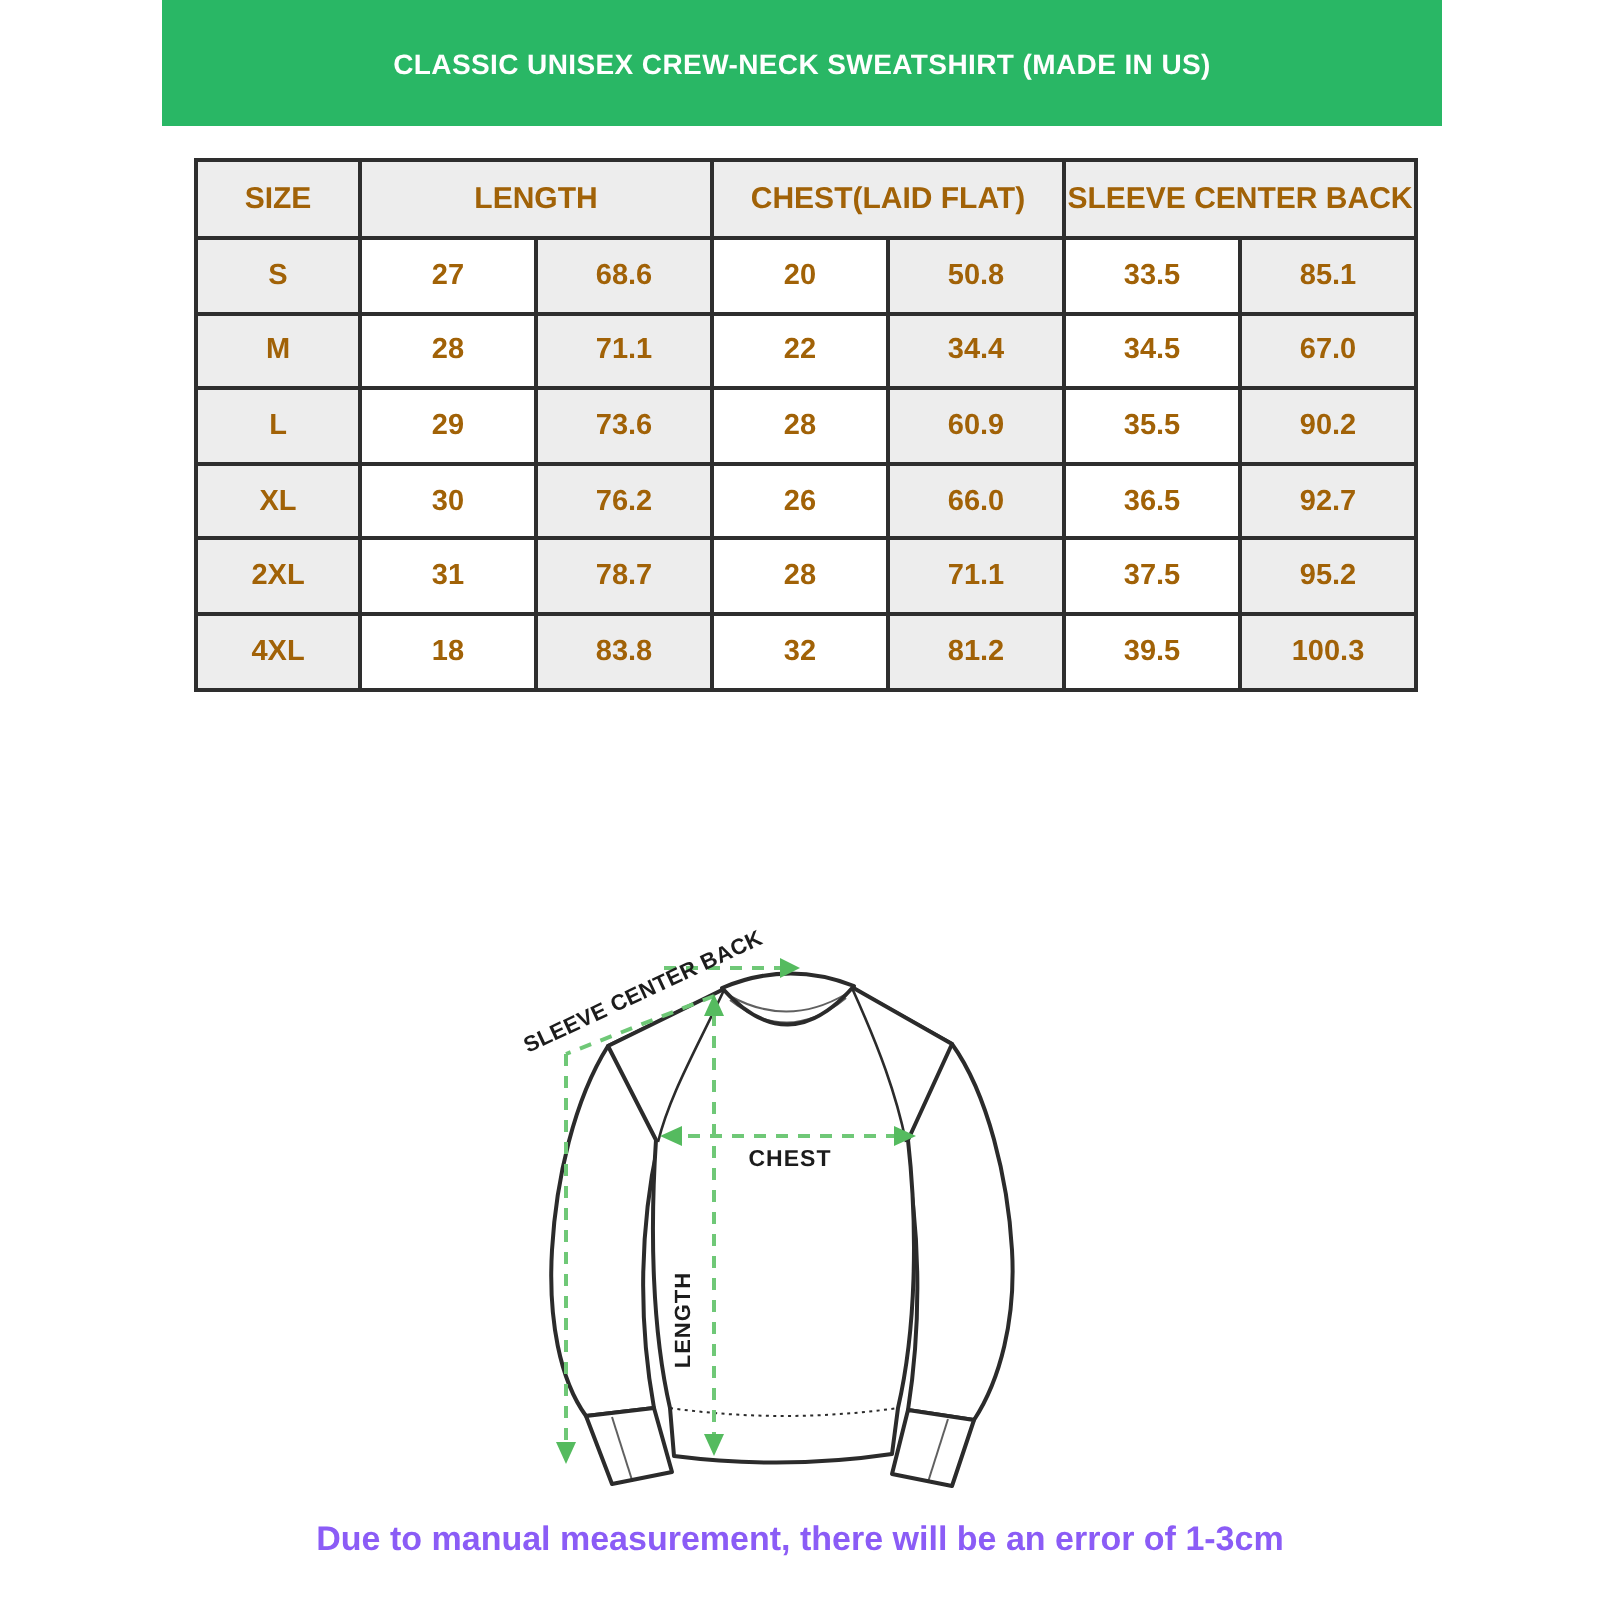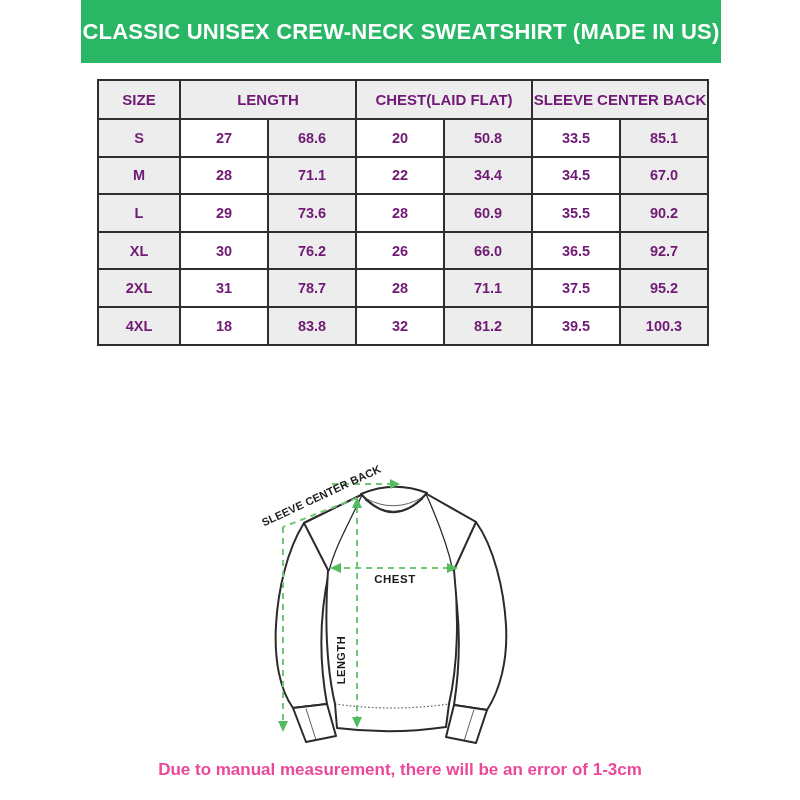--- a/index.html
+++ b/index.html
@@ -4,26 +4,26 @@
 <style>
   html,body{margin:0;padding:0;background:#ffffff;}
   .page{
     position:relative;width:800px;height:800px;background:#ffffff;
     font-family:"Liberation Sans",sans-serif;overflow:hidden;
   }
   .banner{
     position:absolute;left:81px;top:0;width:640px;height:63px;
     background:#29b765;color:#ffffff;
     display:flex;align-items:center;justify-content:center;
-    font-weight:bold;font-size:22px;letter-spacing:.2px;white-space:nowrap;
+    font-weight:bold;font-size:14px;letter-spacing:.2px;white-space:nowrap;
   }
   table.size-chart{
     position:absolute;left:97px;top:79px;width:612px;
     border-collapse:collapse;table-layout:fixed;
-    color:#701a75;font-weight:bold;
+    color:#a16207;font-weight:bold;
   }
   table.size-chart col.c-size{width:82px;}
   table.size-chart th,
   table.size-chart td{
     border:2px solid #2e2e2e;text-align:center;vertical-align:middle;
     padding:0;font-weight:bold;
   }
   table.size-chart th{font-size:15px;background:#ededed;height:37px;}
   table.size-chart tr.unit-row td{font-size:15px;height:37px;}
   table.size-chart tr.data-row td{font-size:14.5px;height:35.6px;}
@@ -32,21 +32,21 @@
   .diagram{position:absolute;left:240px;top:455px;width:320px;height:300px;}
   .outline{fill:#ffffff;stroke:#2b2b2b;stroke-width:2;stroke-linejoin:round;}
   .seam{fill:none;stroke:#2b2b2b;stroke-width:1.3;}
   .dotted{fill:none;stroke:#2b2b2b;stroke-width:1;stroke-dasharray:1.5 2.2;}
   .rib{fill:none;stroke:#2b2b2b;stroke-width:1;opacity:.75;}
   .measure{fill:none;stroke:#6fc877;stroke-width:2;stroke-dasharray:6 5;}
   .ah{fill:#55bb5f;stroke:none;}
   .dlabel{fill:#1c1c1c;font-family:"Liberation Sans",sans-serif;font-weight:bold;}
   .footer{
     position:absolute;left:0;top:760px;width:800px;text-align:center;
-    color:#ec4899;font-weight:bold;font-size:17px;
+    color:#8b5cf6;font-weight:bold;font-size:17px;
   }
 </style>
 </head>
 <body>
 
 <div class="page">
 
   <div class="banner">
     <span>CLASSIC UNISEX CREW-NECK SWEATSHIRT (MADE IN US)</span>
   </div>

